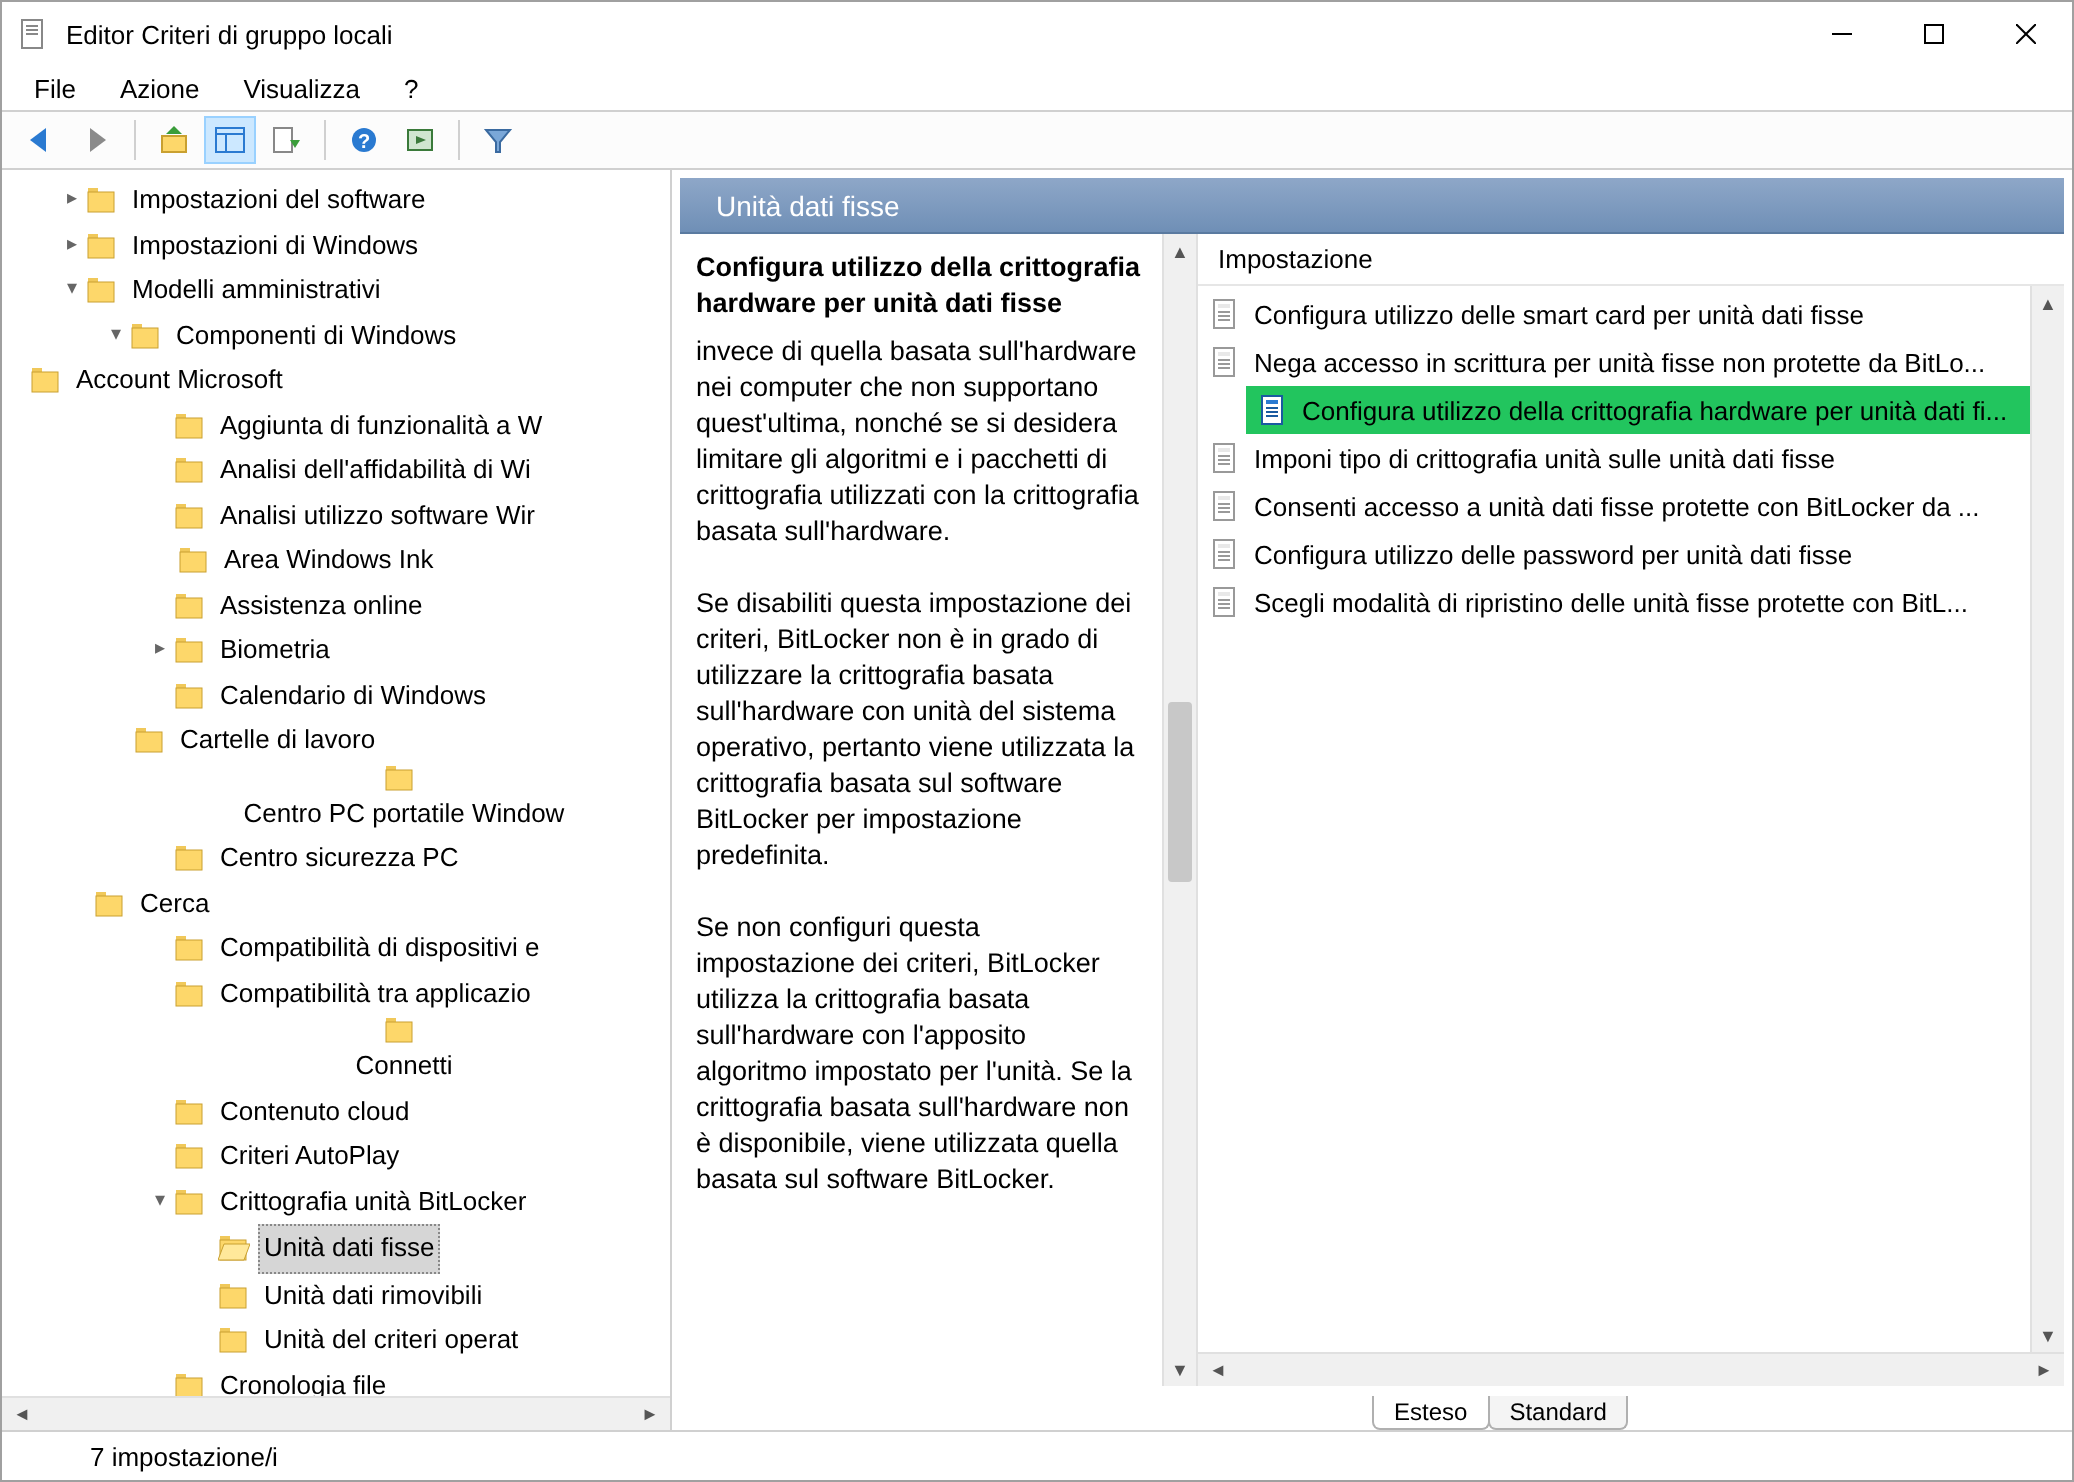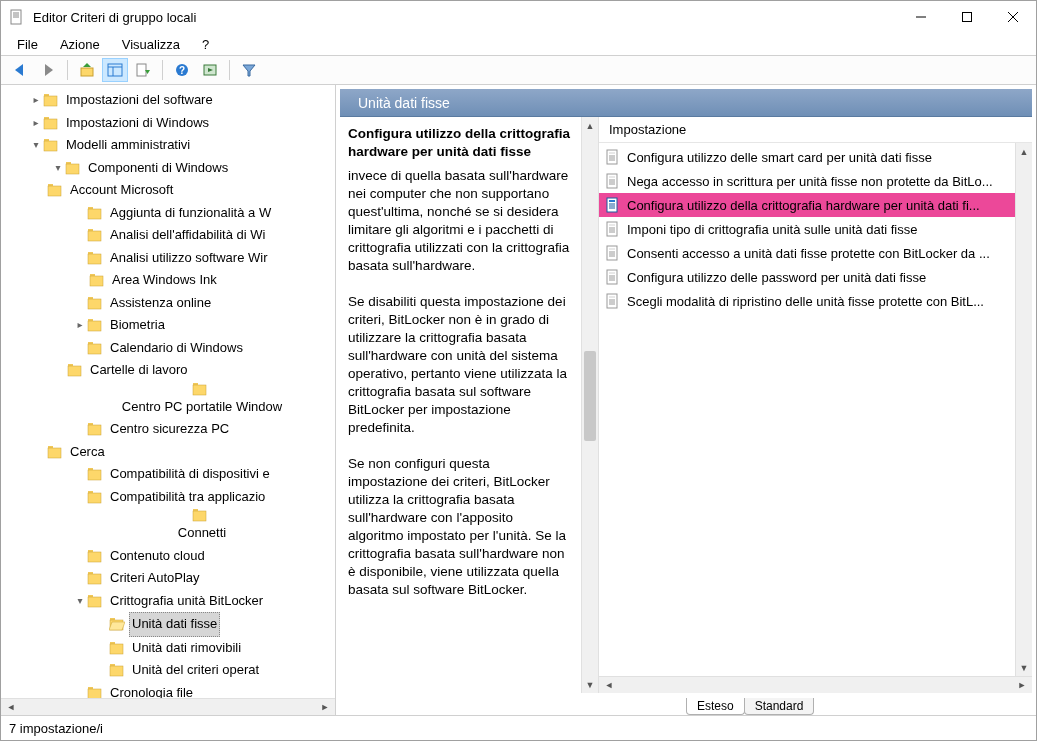--- a/index.html
+++ b/index.html
@@ -45,29 +45,29 @@
 .vscroll { width: 17px; background: #f0f0f0; border-left: 1px solid #e0e0e0; display: flex; flex-direction: column; }
 .vscroll .varrow { height: 17px; display: flex; align-items: center; justify-content: center; font-size: 9px; color: #555; }
 .vscroll .vtrack { flex: 1; position: relative; }
 .vscroll .vthumb { position: absolute; left: 2px; right: 2px; top: 40%; height: 90px; background: #c8c8c8; border-radius: 2px; }
 
 .listpane { flex: 1; display: flex; flex-direction: column; overflow: hidden; border-left: 1px solid #e0e0e0; }
 .listhdr { height: 26px; display: flex; align-items: center; padding: 0 10px; font-size: 13px; border-bottom: 1px solid #e6e6e6; }
 .listbody { flex: 1; overflow: hidden; display: flex; }
 .listrows { flex: 1; padding: 2px 0; }
 .listrows .lrow { height: 24px; display: flex; align-items: center; padding: 0 6px; gap: 6px; font-size: 13px; white-space: nowrap; overflow: hidden; }
-.listrows .lrow.selected { background: #ec4899; }
+.listrows .lrow.selected { background: #22c55e; margin-left: 24px; }
 .listrows .lrow .policy-icon { width: 16px; height: 16px; flex-shrink: 0; }
 
 .tabsrow { height: 22px; display: flex; align-items: flex-end; padding-left: 350px; }
 .tabsrow .tab { padding: 1px 10px; font-size: 12px; border: 1px solid #b0b0b0; border-top: none; background: #f4f4f4; border-radius: 0 0 4px 4px; margin-right: -1px; }
 
 
 .statusbar { height: 24px; display: flex; align-items: center; padding: 0 8px; font-size: 13px; }
-.statusbar .cell { padding-right: 20px; }
+.statusbar .cell { padding-right: 20px; margin-left: 36px; }
 
 
 .folder-svg rect.tab { fill: #f0c85a; }
 .folder-svg rect.body { fill: #fdd76a; stroke: #c9a030; stroke-width: 0.5; }
 .folder-svg.open polygon { fill: #ffe89a; stroke: #c9a030; stroke-width: 0.5; }
 </style>
 </head>
 <body>
 
 <div class="titlebar">
@@ -196,21 +196,21 @@
         <div class="row" style="padding-left: 50px;">
           <span class="caret">▾</span>
           <span class="folder-icon">
             <svg class="folder-svg" viewBox="0 0 16 14">
               <rect class="tab" x="1" y="1" width="5" height="3"></rect>
               <rect class="body" x="1" y="3" width="13" height="10"></rect>
             </svg>
           </span>
           <span class="label-wrap">Componenti di Windows</span>
         </div>
-        <div class="row" style=" margin-left: 32px;">
+        <div class="row" style="">
           <span class="caret"></span>
           <span class="folder-icon">
             <svg class="folder-svg" viewBox="0 0 16 14">
               <rect class="tab" x="1" y="1" width="5" height="3"></rect>
               <rect class="body" x="1" y="3" width="13" height="10"></rect>
             </svg>
           </span>
           <span class="label-wrap">Account Microsoft</span>
         </div>
         <div class="row" style="padding-left: 72px;">

